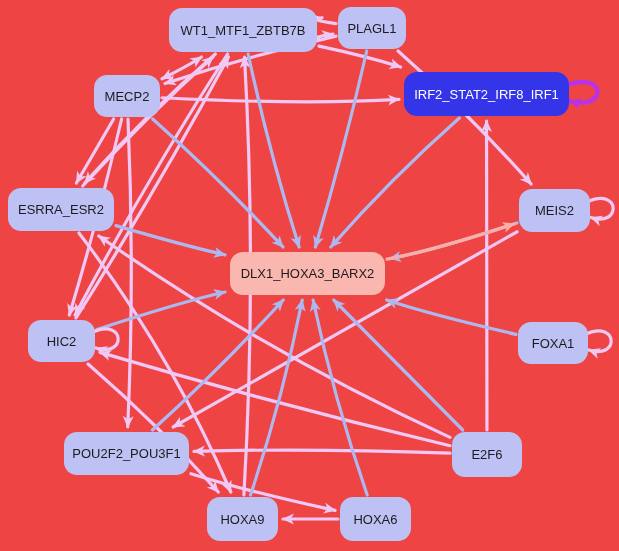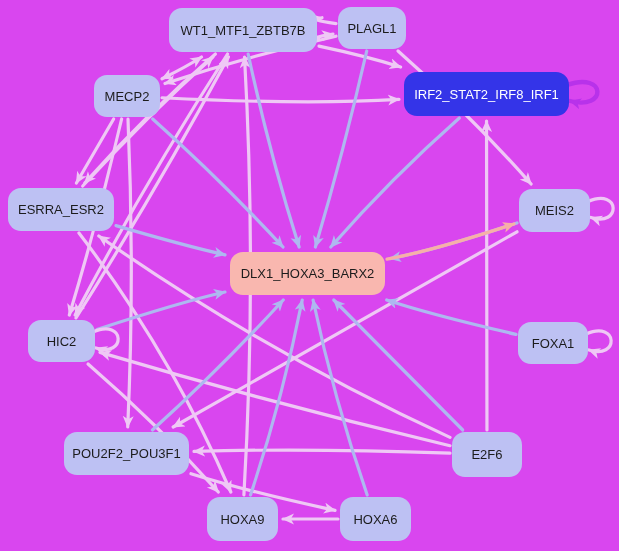--- a/index.html
+++ b/index.html
@@ -1,17 +1,17 @@
 <!DOCTYPE html>
 <html><head>
 <meta charset="utf-8">
 <style>
   html,body{margin:0;padding:0;background:#ffffff;}
   body{width:619px;height:551px;overflow:hidden;font-family:"Liberation Sans",sans-serif;}
-  .stage{position:relative;width:619px;height:551px;background:#d946ef;}
+  .stage{position:relative;width:619px;height:551px;background:#ef4444;}
   svg{display:block;}
   .node-label{font-family:"Liberation Sans",sans-serif;font-size:13px;pointer-events:none;}
 </style>
 </head>
 <body>
 
 <div class="stage">
   <svg id="graph-svg" xmlns="http://www.w3.org/2000/svg" width="619" height="551" viewBox="0 0 619 551">
       <defs>
         <marker id="ah-pink" orient="auto" markerUnits="userSpaceOnUse" markerWidth="15" markerHeight="13" refX="11" refY="5.5">

